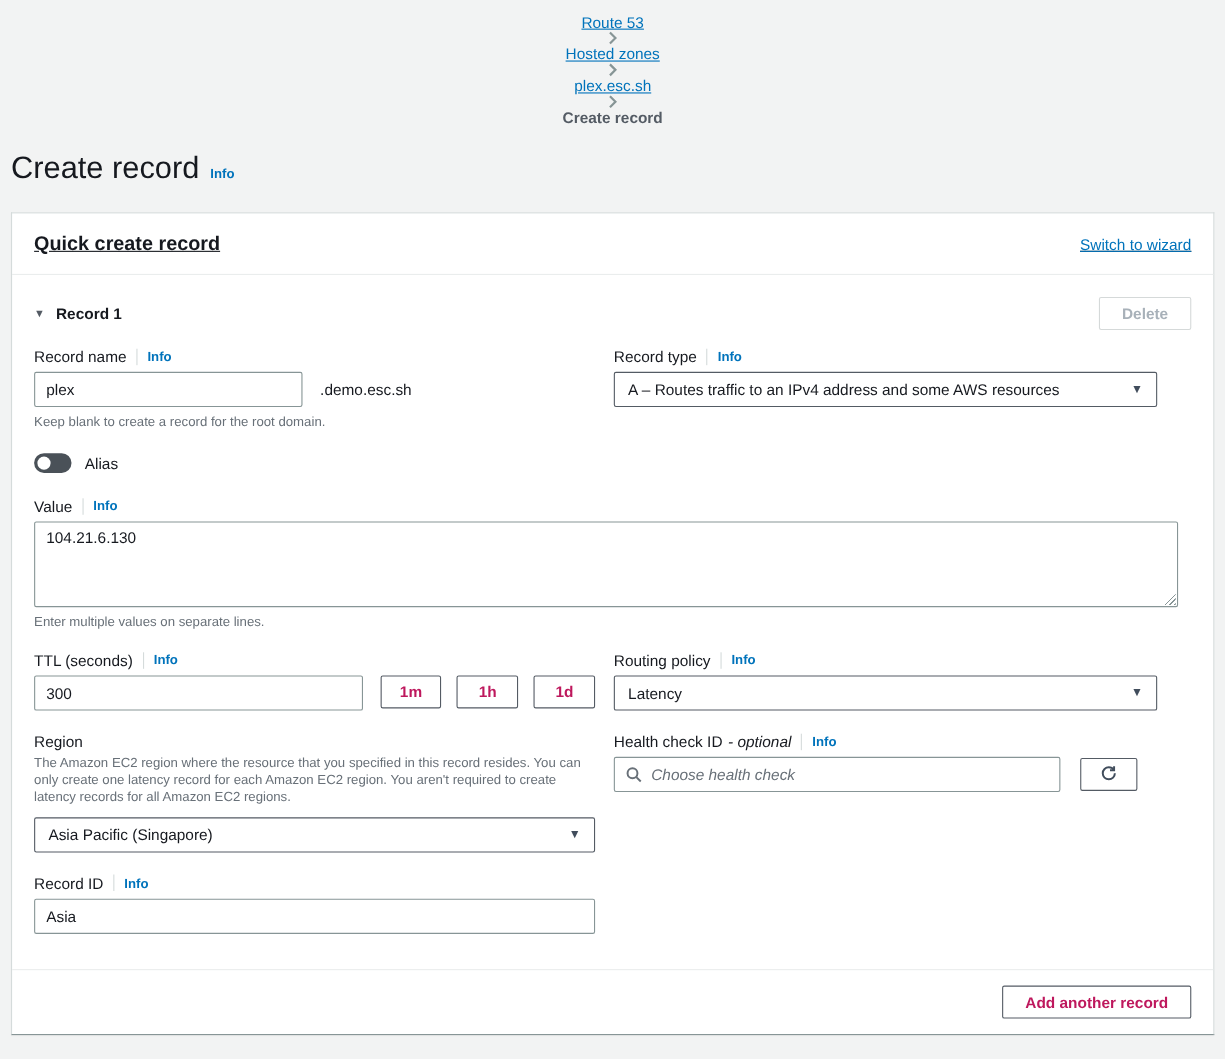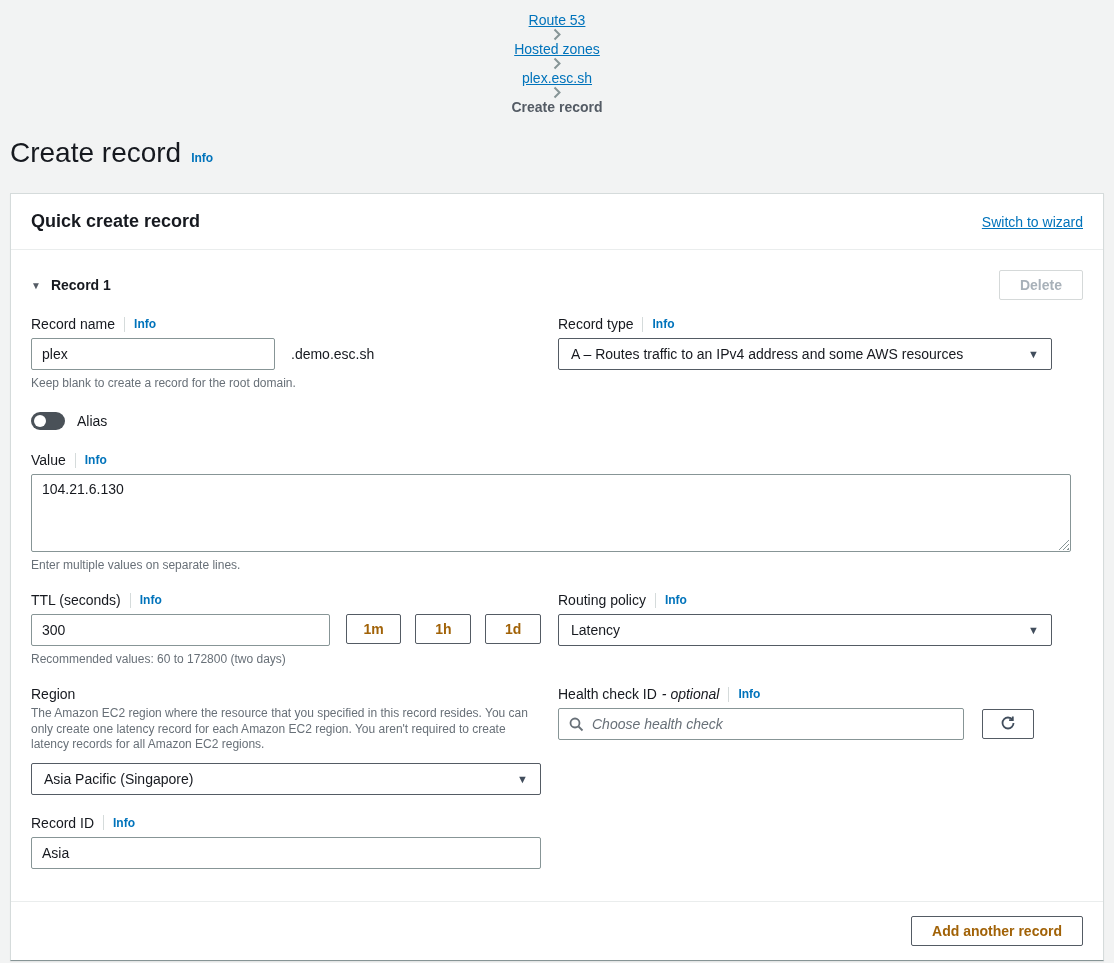--- a/index.html
+++ b/index.html
@@ -29,34 +29,35 @@
     margin-top: 24px;
     background: #ffffff;
     border: 1px solid #d5dbdb;
     border-bottom: 1px solid #879596;
     box-shadow: 0 1px 1px rgba(0,0,0,0.05);
   }
   .card-header {
     padding: 17px 20px;
     display: flex; justify-content: space-between; align-items: center;
     border-bottom: 1px solid #eaeded;
+    text-decoration: underline;
   }
   .card-title { font-size: 18px; font-weight: bold; color: #16191f; }
   .switch-link { font-size: 14px; color: #0073bb; text-decoration: underline; cursor: pointer; }
 
   .card-body { padding: 20px 20px 24px 20px; }
 
   
   .record-header { display: flex; justify-content: space-between; align-items: center; margin-bottom: 16px; }
   .record-title { display: flex; align-items: center; font-size: 14px; font-weight: bold; color: #16191f; cursor: pointer; }
   .caret-down { font-size: 10px; color: #545b64; margin-right: 10px; }
   .btn {
     display: inline-flex; align-items: center; justify-content: center;
     background: #fff; border: 1px solid #545b64; border-radius: 2px;
-    font-size: 14px; font-weight: bold; color: #a16207;
+    font-size: 14px; font-weight: bold; color: #be185d;
     height: 30px; padding: 0 20px; cursor: pointer;
     font-family: "Liberation Sans", sans-serif;
   }
   .btn.disabled { border-color: #d5d9d9; color: #a8b1b9; cursor: default; }
 
   
   .grid-row { display: grid; grid-template-columns: 510px 494px; column-gap: 17px; }
   .field { margin-bottom: 20px; }
   .label-row { display: flex; align-items: center; margin-bottom: 6px; font-size: 14px; }
   .label-text { color: #16191f; }
@@ -252,21 +253,20 @@
             <span class="label-text">TTL (seconds)</span>
             <span class="label-div"></span>
             <a class="info-link">Info</a>
           </div>
           <div class="ttl-row">
             <input type="text" class="ttl-input" value="300" style="">
             <button class="btn ttl-btn">1m</button>
             <button class="btn ttl-btn">1h</button>
             <button class="btn ttl-btn">1d</button>
           </div>
-          <div class="helper">Recommended values: 60 to 172800 (two days)</div>
         </div>
 
         <div class="field">
           <div class="label-row">
             <span class="label-text">Routing policy</span>
             <span class="label-div"></span>
             <a class="info-link">Info</a>
           </div>
           <div class="select">
             <span>Latency</span>

